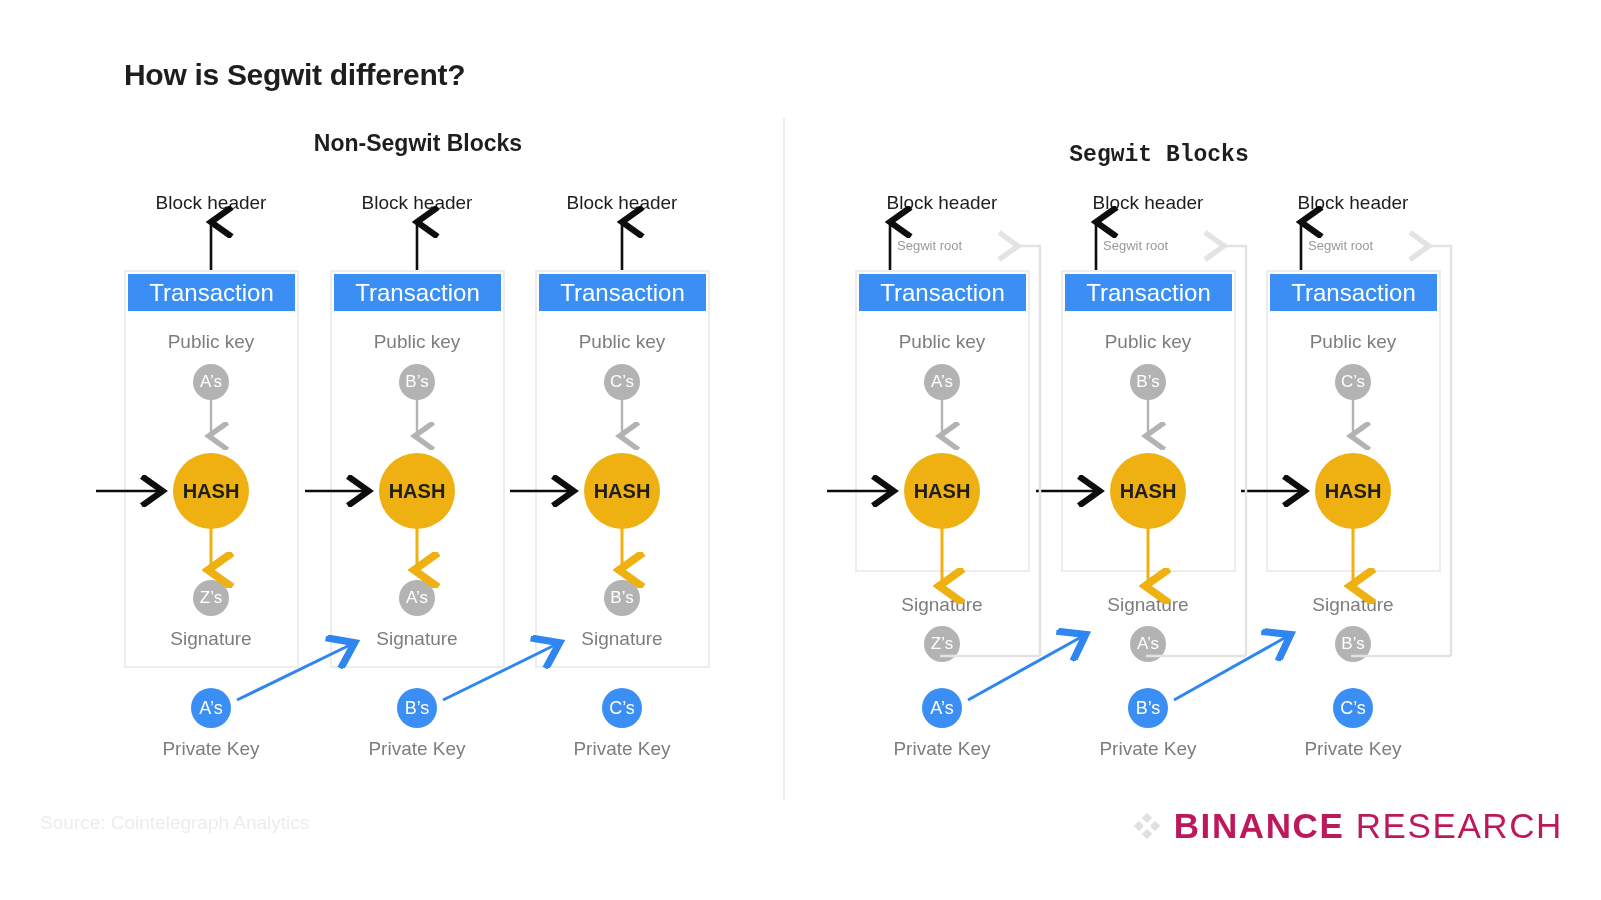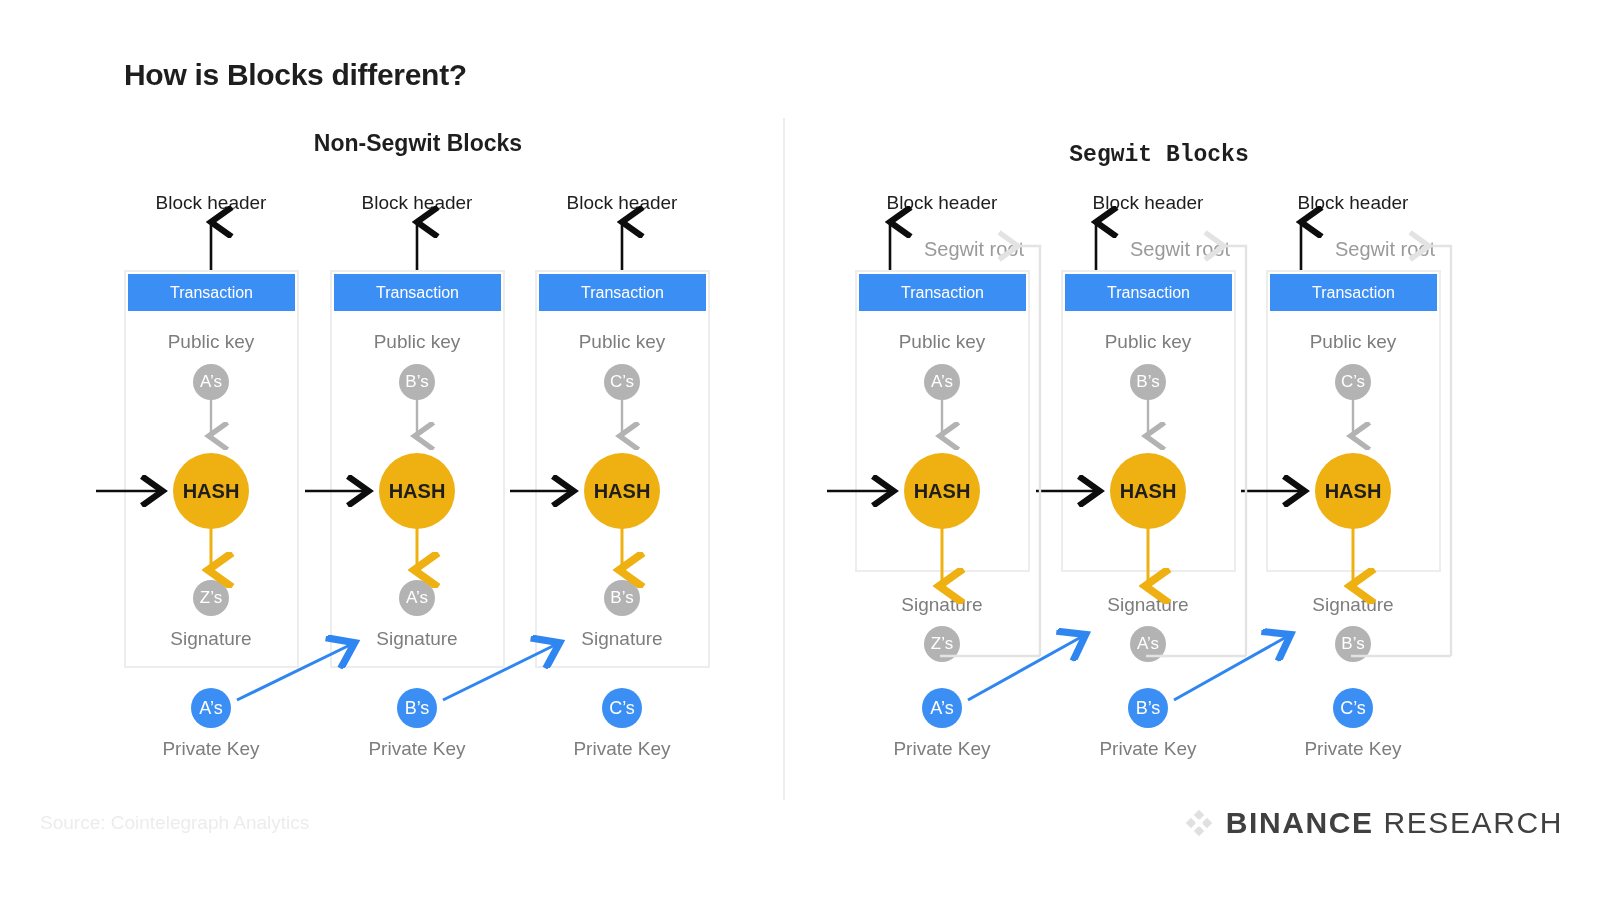--- a/index.html
+++ b/index.html
@@ -39,36 +39,35 @@
   .block-header-label {
     position: absolute;
     font-size: 19px;
     color: #1e1e1e;
     white-space: nowrap;
     transform: translateX(-50%);
     text-align: center;
   }
   .segwit-root-label {
     position: absolute;
-    font-size: 20px;
+    font-size: 13px;
     color: #9a9a9a;
     white-space: nowrap;
-    margin-left: 27px;
   }
 
   .tx-box {
     position: absolute;
     border: 2px solid #ededed;
     background: #ffffff;
   }
   .tx-bar {
     position: absolute;
     background: #3b8ef3;
     color: #ffffff;
-    font-size: 16px;
+    font-size: 24px;
     display: flex; align-items: center; justify-content: center;
     white-space: nowrap;
   }
   .pk-label, .sig-label {
     position: absolute;
     font-size: 19px;
     color: #7d7d7d;
     white-space: nowrap;
     transform: translateX(-50%);
     text-align: center;
@@ -111,33 +110,33 @@
     font-size: 19px;
     color: #ececec;
     white-space: nowrap;
   }
   .footer-logo {
     position: absolute;
     right: 38px; top: 806px;
     display: flex; align-items: center; gap: 12px;
   }
   .footer-logo .brand {
-    font-size: 30px; letter-spacing: 1.6px;
-    color: #404040;
+    font-size: 35px; letter-spacing: 1.6px;
+    color: #be185d;
     white-space: nowrap;
   }
   .footer-logo .brand b { font-weight: bold; }
   .footer-logo .brand span.light { font-weight: normal; }
 </style>
 </head>
 <body>
 
 <div id="stage">
 
-  <div class="page-title">How is Blocks different?</div>
+  <div class="page-title">How is Segwit different?</div>
 
   <div class="panel-title" style="left:418px; top:130px;">Non-Segwit Blocks</div>
   <div class="panel-title" style="left:1159px; top:142px;font-family:Liberation Mono, monospace;">Segwit Blocks</div>
 
   <div class="divider"></div>
 
   <div class="block-header-label" style="left:211px; top:192px;">Block header</div>
   <div class="block-header-label" style="left:417px; top:192px;">Block header</div>
   <div class="block-header-label" style="left:622px; top:192px;">Block header</div>
 

